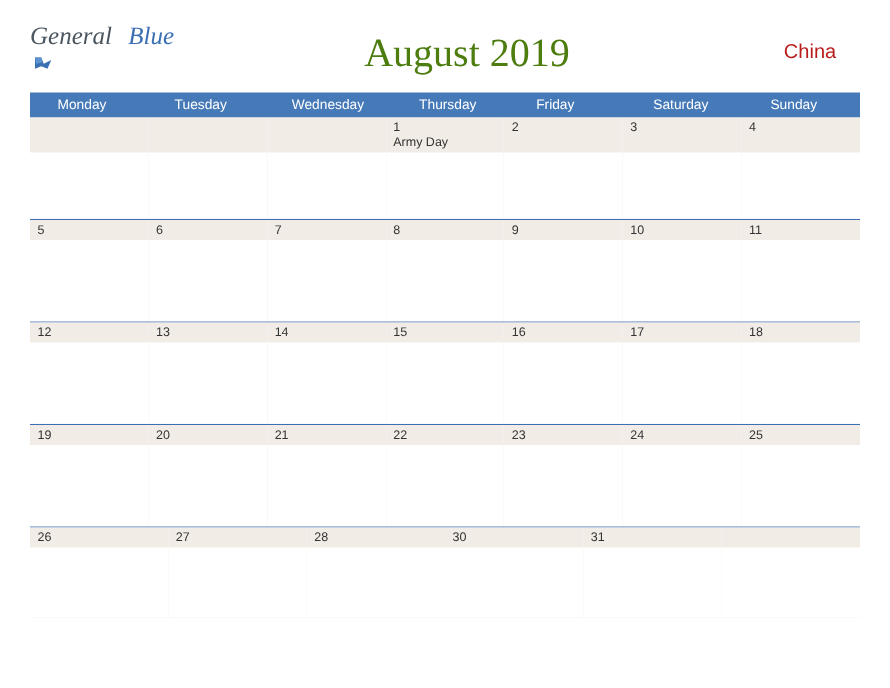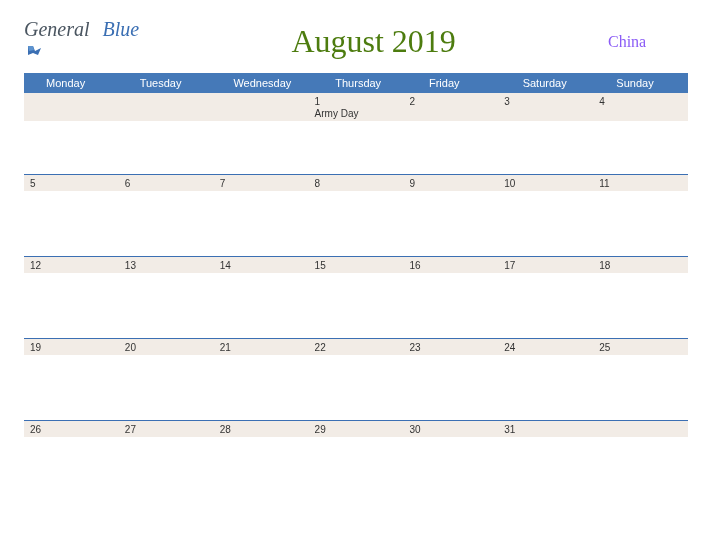--- a/index.html
+++ b/index.html
@@ -35,25 +35,25 @@
   .logo-blue { color: #3b6fb3; font-style: italic; margin-left: 13px; }
   .logo-icon { margin-left: 3px; margin-top: 2px; }
   .title {
     font-family: Georgia, 'Times New Roman', serif;
     font-size: 32px;
     color: #4d7c0f;
     text-align: center;
     flex: 1;
   }
   .country {
-    font-family: Liberation Serif, serif;
+    font-family: Liberation Sans, sans-serif;
     font-size: 16px;
-    color: #8b5cf6;
+    color: #b91c1c;
     min-width: 80px;
-    text-align: left;
+    text-align: center;
   }
   .calendar {
     width: 100%;
   }
   .dayhead {
     display: flex;
     background: #4579b8;
     color: #fff;
     font-size: 11px;
     font-weight: normal;
@@ -257,24 +257,20 @@
         </div>
         <div class="cell noevent">
           <div class="daynum">27</div>
           <div class="body"></div>
         </div>
         <div class="cell noevent">
           <div class="daynum">28</div>
           <div class="body"></div>
         </div>
         <div class="cell noevent">
-          <div class="daynum">29</div>
-          <div class="body"></div>
-        </div>
-        <div class="cell noevent">
           <div class="daynum">30</div>
           <div class="body"></div>
         </div>
         <div class="cell noevent">
           <div class="daynum">31</div>
           <div class="body"></div>
         </div>
         <div class="cell empty noevent">
           <div class="daynum">.</div>
           <div class="body"></div>

